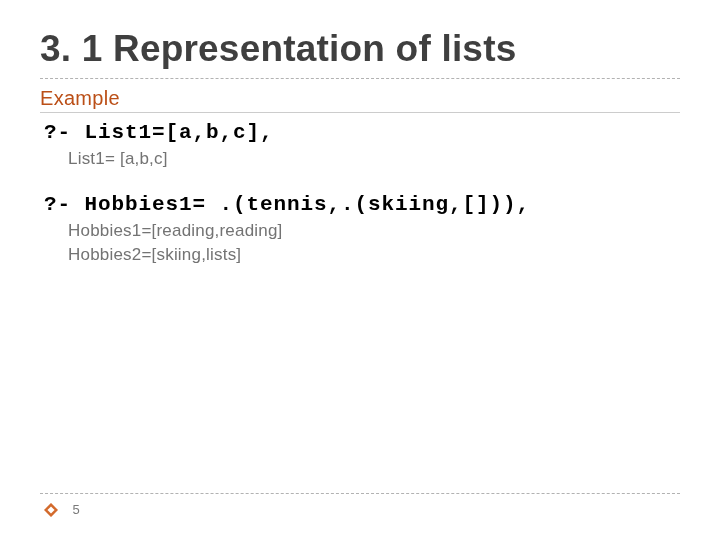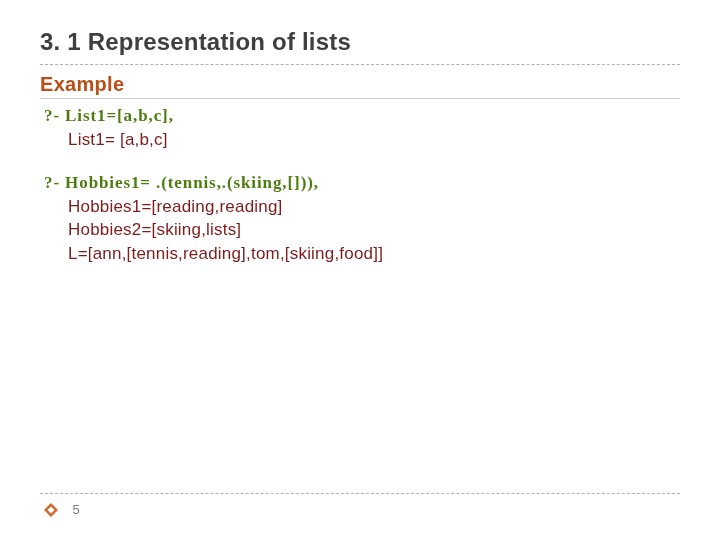--- a/index.html
+++ b/index.html
@@ -12,61 +12,61 @@
     color: #3d3d3d;
   }
   .slide {
     box-sizing: border-box;
     width: 720px;
     height: 540px;
     padding: 28px 40px 20px 40px;
     position: relative;
   }
   .title {
-    font-size: 24px;
+    font-size: 37px;
     font-weight: bold;
     color: #3f3f3f;
     margin: 0 0 8px 0;
     letter-spacing: 0.2px;
   }
   .dashed-sep {
     border: none;
     border-top: 1.5px dashed #b2b2b2;
     margin: 0 0 8px 0;
   }
   .subheading {
     font-size: 20px;
-    font-weight: bold;
+    font-weight: normal;
     color: #bb4f17;
     margin: 2px 0 2px 0;
     letter-spacing: 0.3px;
   }
   .thin-sep {
     border: none;
     border-top: 1px solid #cccccc;
     margin: 2px 0 6px 0;
   }
   .block {
     margin-left: 4px;
     margin-bottom: 20px;
   }
   .code-line {
-    font-family: Liberation Serif, serif;
+    font-family: Liberation Mono, monospace;
     font-weight: bold;
-    font-size: 17px;
-    color: #4d7c0f;
+    font-size: 21px;
+    color: #000000;
     line-height: 1.35;
     white-space: pre;
     letter-spacing: 0.9px;
   }
   .indent1 { padding-left: 38px; }
   .result-line {
     font-family: Arial, Helvetica, sans-serif;
     font-size: 17px;
-    color: #7f1d1d;
+    color: #737373;
     line-height: 1.4;
     padding-left: 24px;
     white-space: pre;
     letter-spacing: 0.2px;
   }
   .footer {
     position: absolute;
     left: 40px;
     bottom: 22px;
     right: 40px;
@@ -99,21 +99,20 @@
 
   <div class="block">
     <div class="code-line">?- List1=[a,b,c],</div>
     <div class="result-line">List1= [a,b,c]</div>
   </div>
 
   <div class="block">
     <div class="code-line">?- Hobbies1= .(tennis,.(skiing,[])),</div>
     <div class="result-line">Hobbies1=[reading,reading]</div>
     <div class="result-line">Hobbies2=[skiing,lists]</div>
-    <div class="result-line">L=[ann,[tennis,reading],tom,[skiing,food]]</div>
   </div>
 
   <div class="footer">
     <div class="dashed-sep"></div>
     <span class="bullet">
       <svg viewBox="0 0 14 14" width="14" height="14">
         <rect x="2" y="2" width="10" height="10" fill="#d36a2c" transform="rotate(45 7 7)"></rect>
         <rect x="4.5" y="4.5" width="5" height="5" fill="#ffffff" transform="rotate(45 7 7)"></rect>
       </svg>
     </span>

